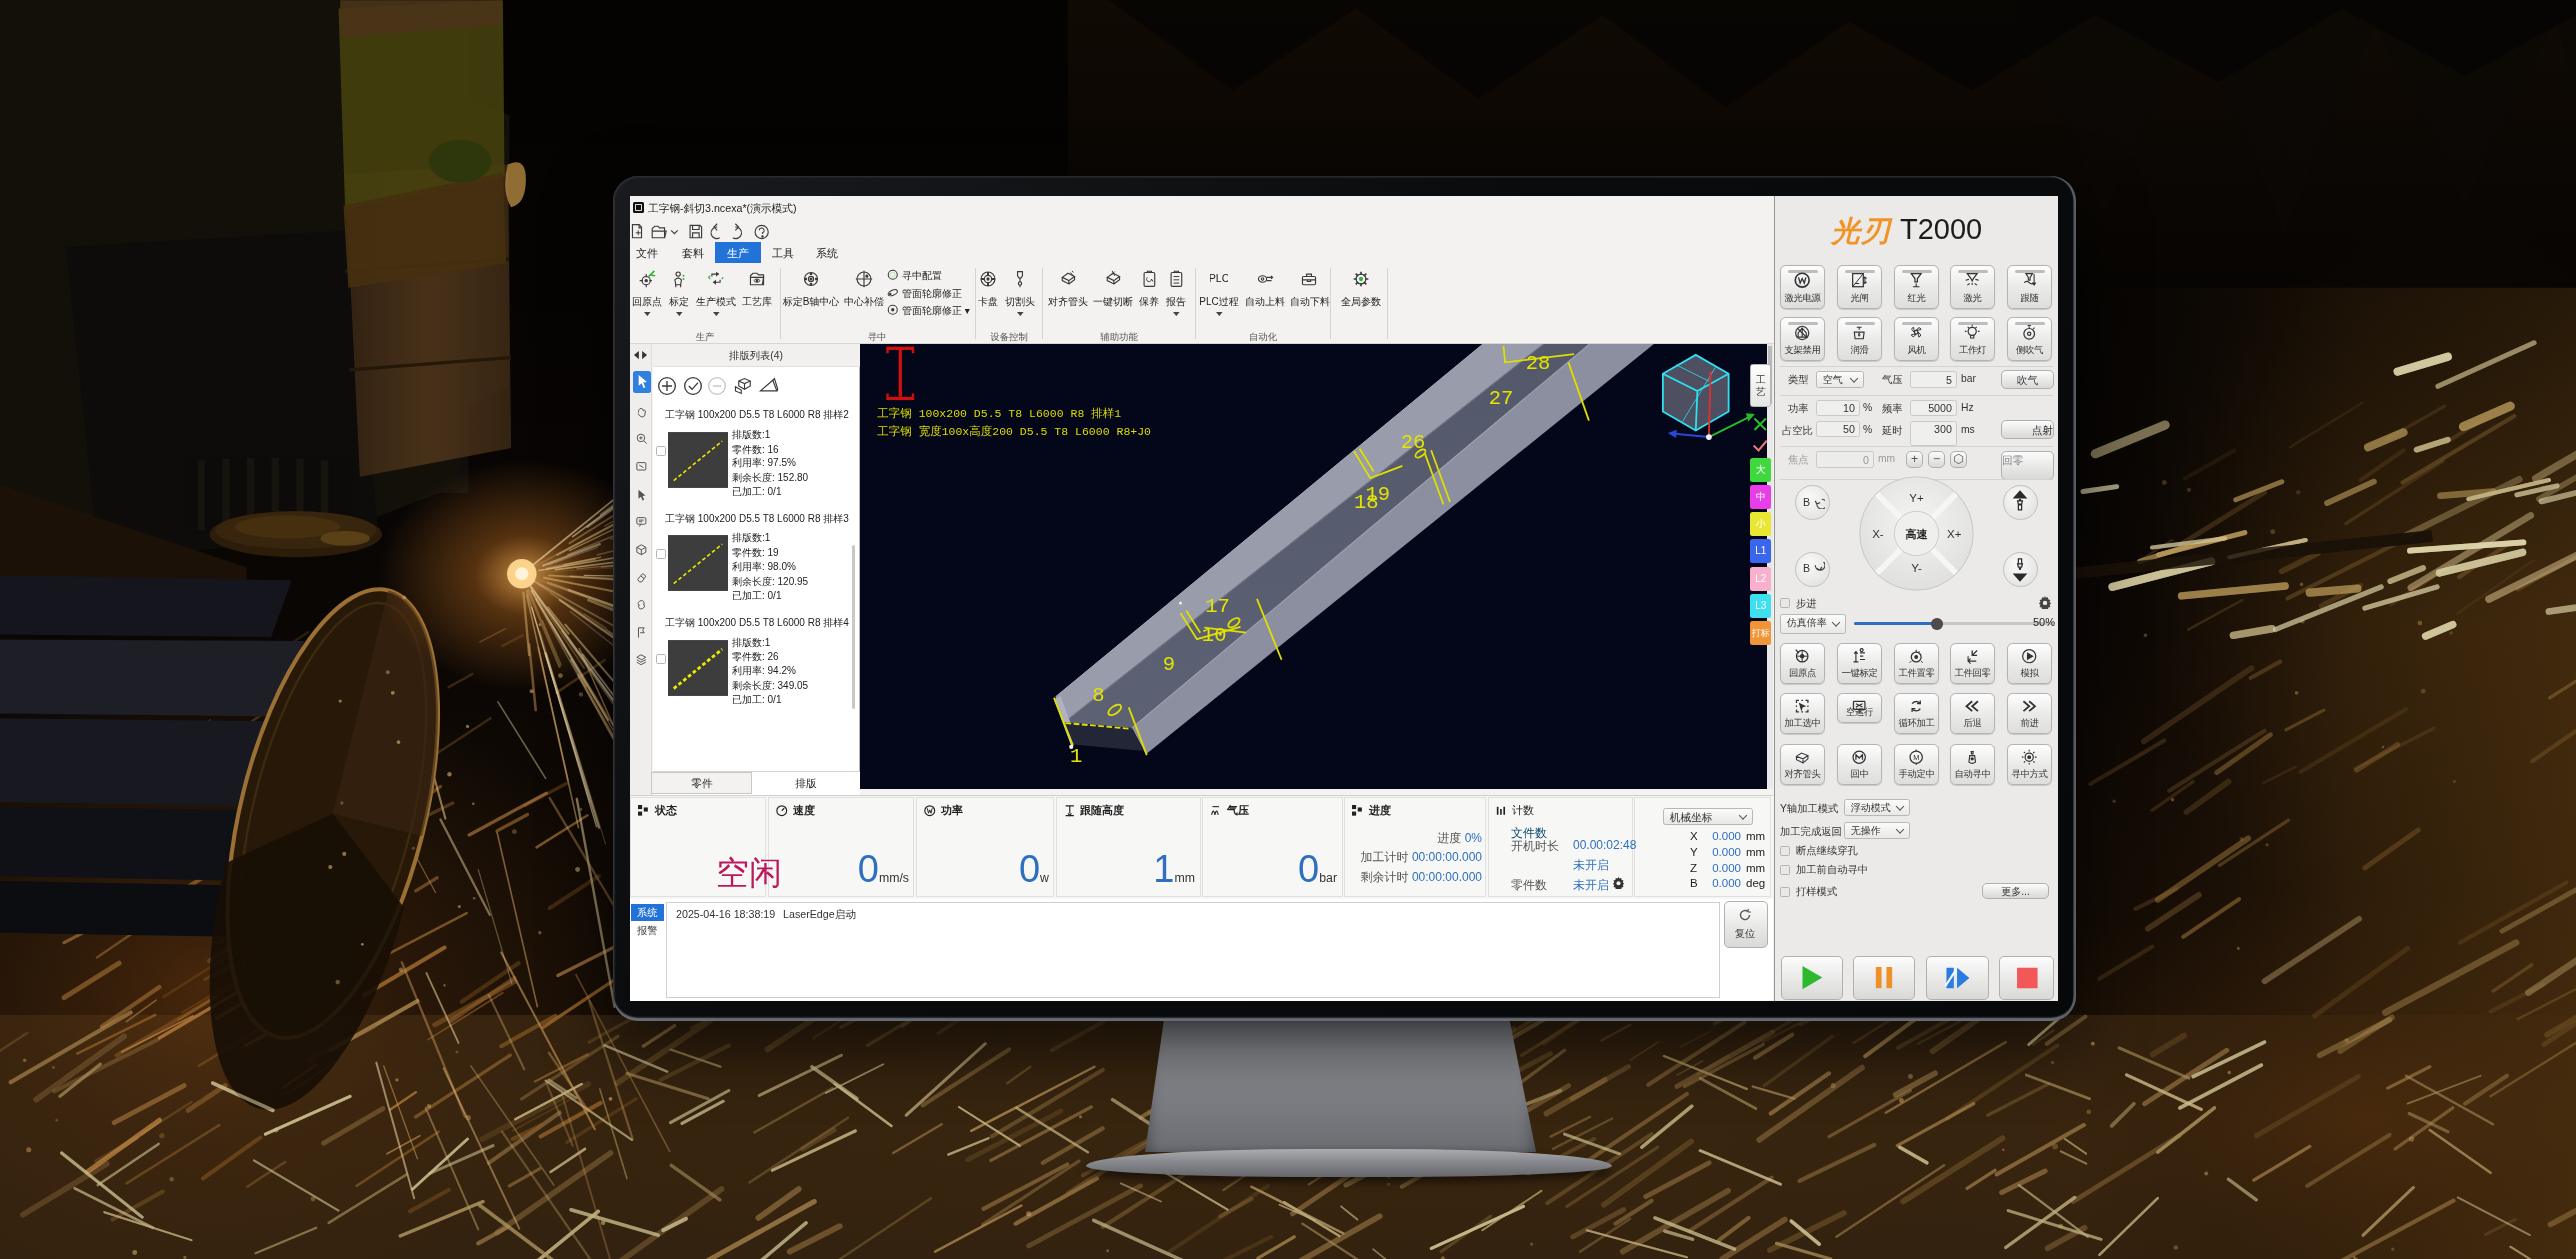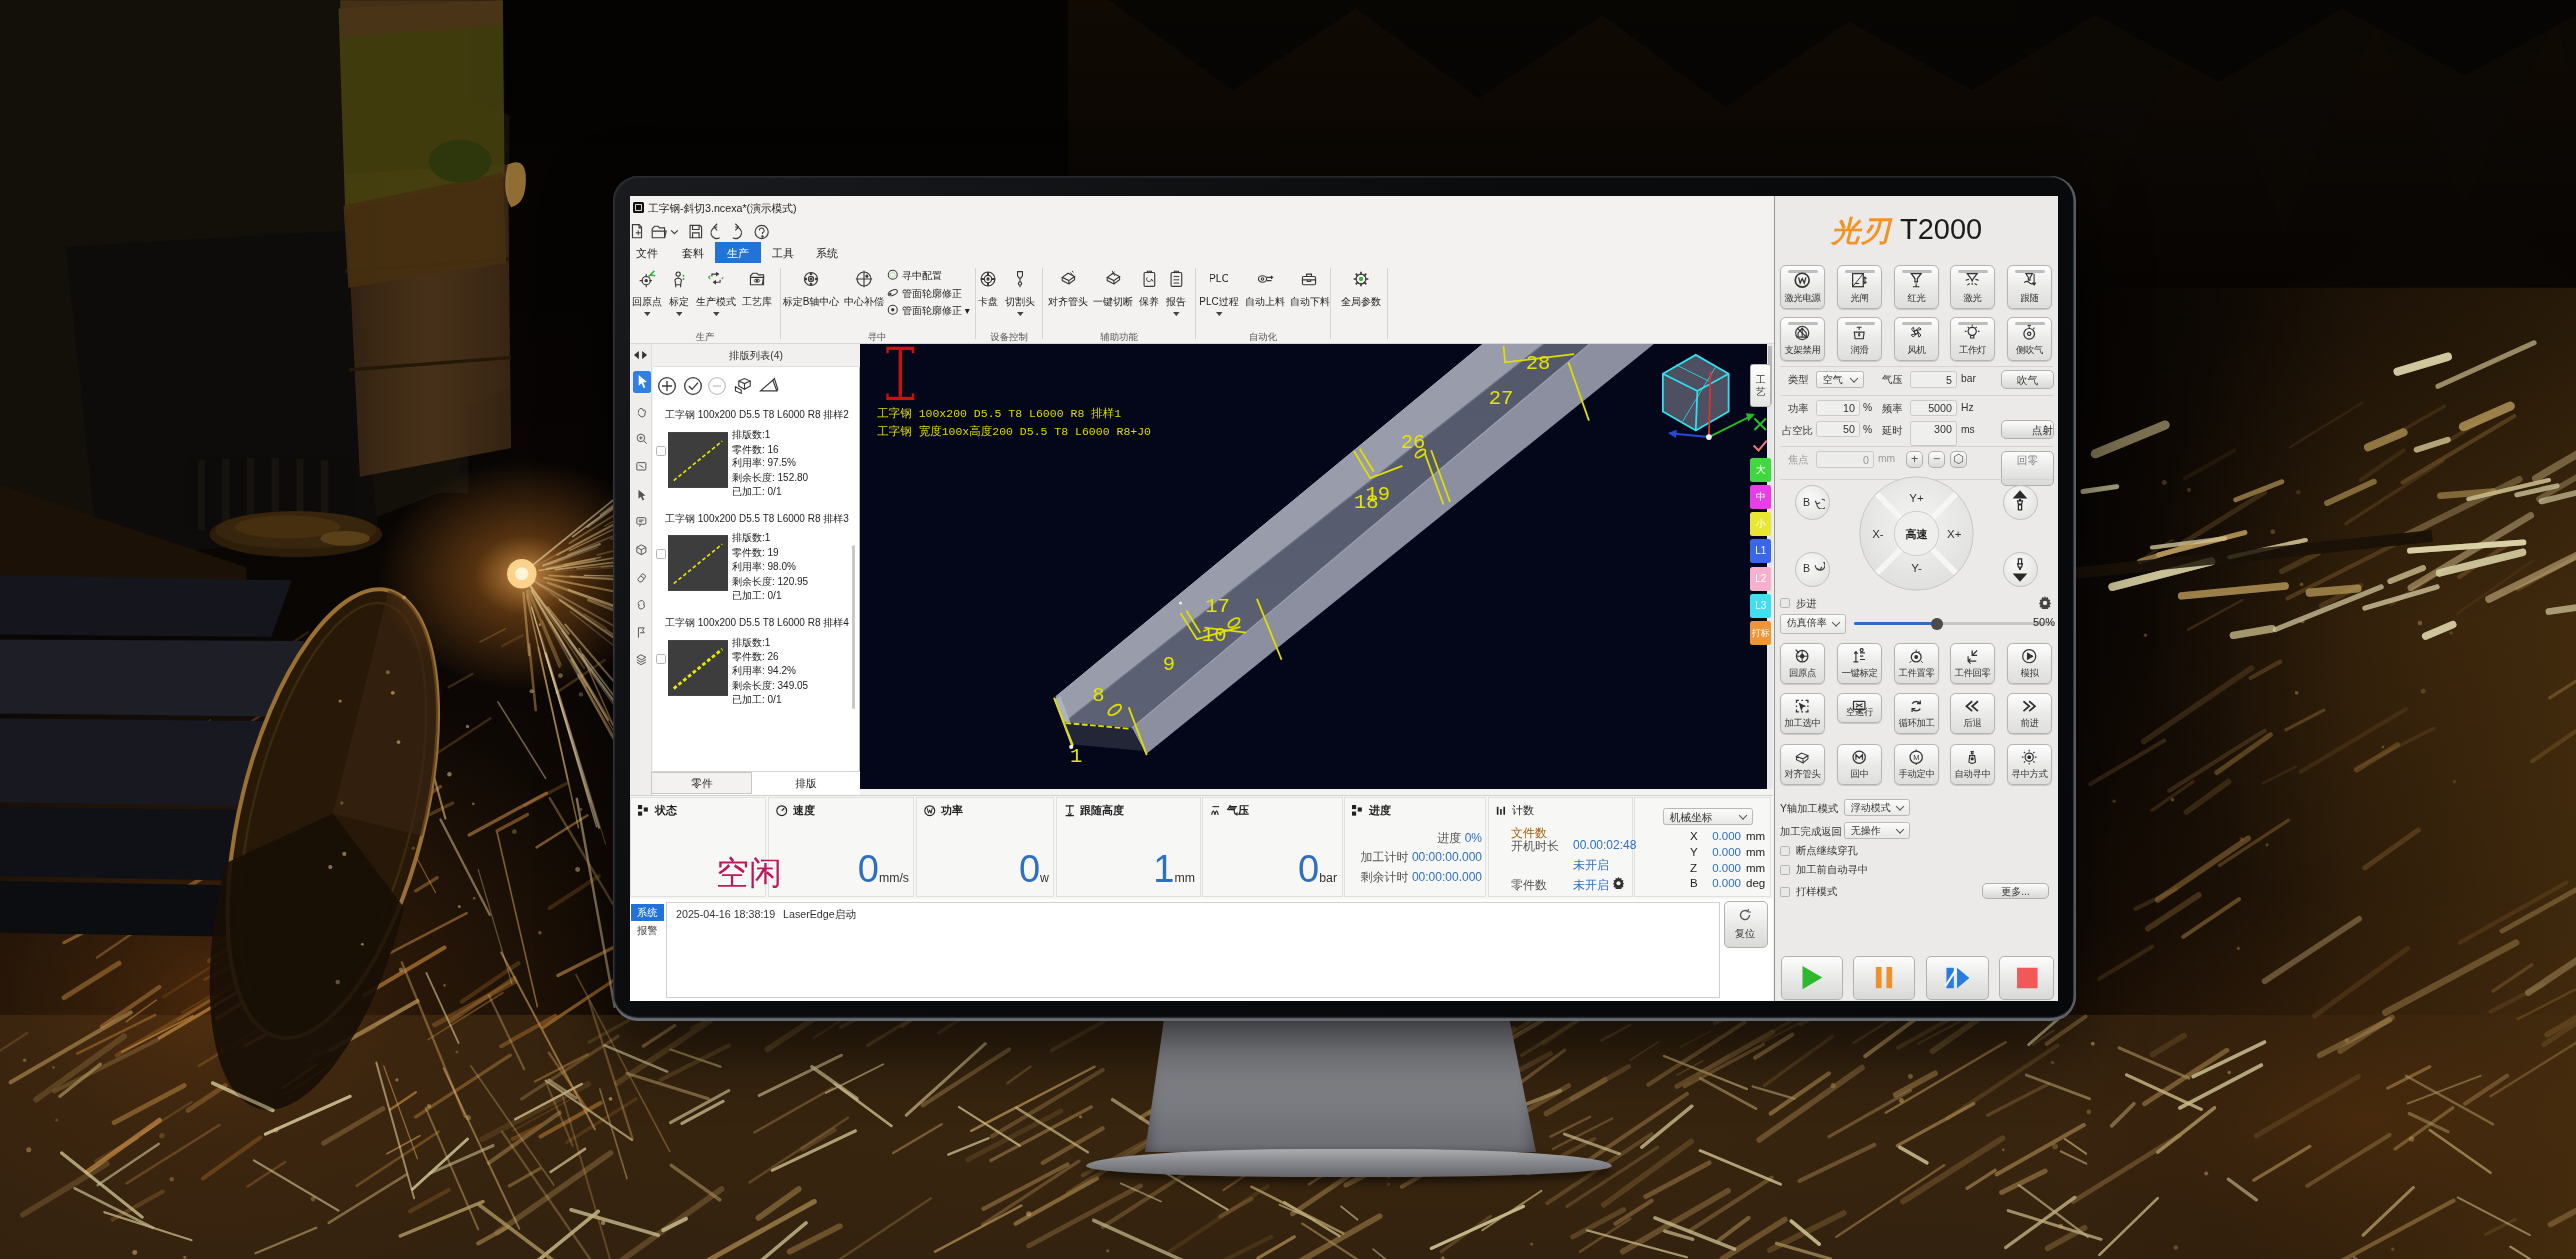--- a/index.html
+++ b/index.html
@@ -1258,21 +1258,21 @@
 <div class="t" style="left:86px;top:655px;font-size:33px;color:#be185d">空闲</div>
 <div class="t rt" style="left:279px;top:652px;font-size:38px;color:#2e6fc0">0<span class="unit" style="color:#333">mm/s</span></div>
 <div class="t rt" style="left:419px;top:652px;font-size:38px;color:#2e6fc0">0<span class="unit" style="color:#333">w</span></div>
 <div class="t rt" style="left:565px;top:652px;font-size:38px;color:#2e6fc0">1<span class="unit" style="color:#333">mm</span></div>
 <div class="t rt" style="left:707px;top:652px;font-size:38px;color:#2e6fc0">0<span class="unit" style="color:#333">bar</span></div>
 <div class="t rt" style="left:852px;top:634px;font-size:12px"><span class="g">进度</span> <span class="blue">0%</span></div>
 <div class="t rt" style="left:852px;top:653px;font-size:12px"><span class="g">加工计时</span> <span class="blue">00:00:00.000</span></div>
 <div class="t rt" style="left:852px;top:673px;font-size:12px"><span class="g">剩余计时</span> <span class="blue">00:00:00.000</span></div>
 <div class="t" style="left:881px;top:642px;font-size:12px;color:#555">开机时长</div>
 <div class="t" style="left:943px;top:642px;font-size:12px;color:#2e6fc0">00.00:02:48</div>
-<div class="t" style="left:881px;top:629px;font-size:12px;color:#a16207">文件数</div>
+<div class="t" style="left:881px;top:629px;font-size:12px;color:#0c4a6e">文件数</div>
 <div class="t" style="left:943px;top:661px;font-size:12px;color:#2e6fc0">未开启</div>
 <div class="t" style="left:881px;top:681px;font-size:12px;color:#555">零件数</div>
 <div class="t" style="left:943px;top:681px;font-size:12px;color:#2e6fc0">未开启</div>
 <svg class="ab" style="left:982px;top:680px" width="13" height="13" viewBox="0 0 16 16">
         <path d="M8 1 l1 2.2 2.4 -.6 .4 2.4 2.4 .6 -1 2.4 1.8 1.6 -1.8 1.6 1 2.4 -2.4 .6 -.4 2.4 -2.4 -.6 -1 2.2 -1 -2.2 -2.4 .6 -.4 -2.4 -2.4 -.6 1 -2.4 -1.8 -1.6 1.8 -1.6 -1 -2.4 2.4 -.6 .4 -2.4 2.4 .6 z" fill="#333"></path>
         <circle cx="8" cy="9" r="2.5" fill="#f7f7f6"></circle>
       </svg>
 <div class="dd" style="left:1033px;top:612px;width:90px;height:17px;line-height:16.4px;font-size:10.7px">机械坐标</div>
 <div class="t" style="left:1060px;top:634px;font-size:11.5px;color:#222">X</div>
 <div class="t rt" style="left:1111px;top:634px;font-size:11.5px;color:#2e6fc0">0.000</div>
@@ -1405,21 +1405,21 @@
 <div class="inp" style="left:1280px;top:225px;width:47px;height:25px;line-height:15.6px">300</div>
 <div class="lab" style="left:1331px;top:228px">ms</div>
 <div class="gbtn" style="left:1371px;top:224px;width:53px;height:19px;text-align:right;line-height:18px;font-size:10.7px;color:#333">点射</div>
 <div class="hline" style="left:1150px;top:250px;width:273px;background:#d5d3d1"></div>
 <div class="lab" style="left:1158px;top:257px;color:#999">焦点</div>
 <div class="inp" style="left:1186px;top:255px;width:58px;height:17px;line-height:16.4px;color:#999;background:#ececeb">0</div>
 <div class="lab" style="left:1248px;top:257px;color:#999">mm</div>
 <div class="gbtn" style="left:1276px;top:255px;width:17px;height:17px;text-align:center;line-height:15.6px;font-size:12.3px;color:#555">+</div>
 <div class="gbtn" style="left:1298px;top:255px;width:17px;height:17px;text-align:center;line-height:15.6px;font-size:12.3px;color:#555">−</div>
 <div class="gbtn" style="left:1320px;top:255px;width:17px;height:17px;text-align:center;line-height:15.6px;font-size:12.3px;color:#555">⬡</div>
-<div class="gbtn" style="left:1371px;top:255px;width:53px;height:35px;text-align:center;line-height:16.4px;font-size:10.7px;color:#888">回零</div>
+<div class="gbtn" style="left:1371px;top:255px;width:53px;height:29px;text-align:left;line-height:16.4px;font-size:10.7px;color:#888">回零</div>
 <div class="hline" style="left:1150px;top:283px;width:273px;background:#d5d3d1"></div>
 <svg class="ab" style="left:1229px;top:280px;font-size:12px" width="115" height="115" viewBox="0 0 140 140">
 <defs>
           <radialGradient id="jw" cx=".5" cy=".4" r=".7">
             <stop offset="0" stop-color="#f4f4f3"></stop>
             <stop offset="1" stop-color="#dcdcda"></stop>
           </radialGradient>
         </defs>
 <circle cx="70" cy="70" r="69" fill="url(#jw)" stroke="#c0c0be"></circle>
 <path d="M22 22 L118 118 M118 22 L22 118" stroke="#f6f6f5" stroke-width="7"></path>

